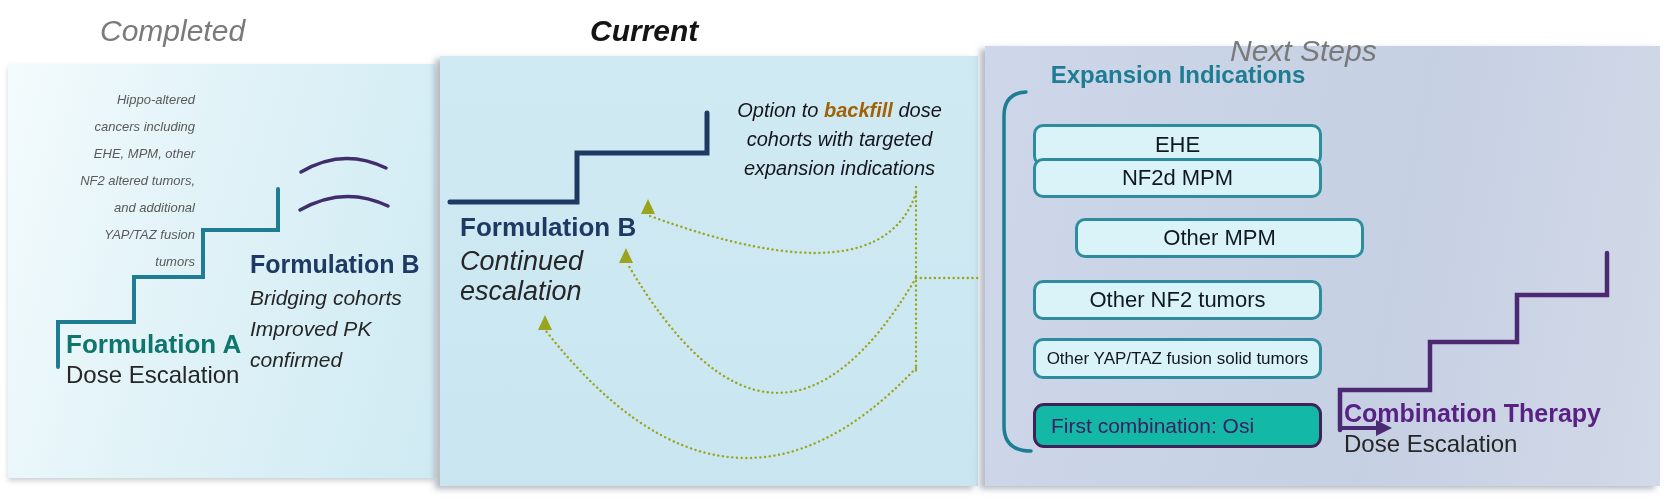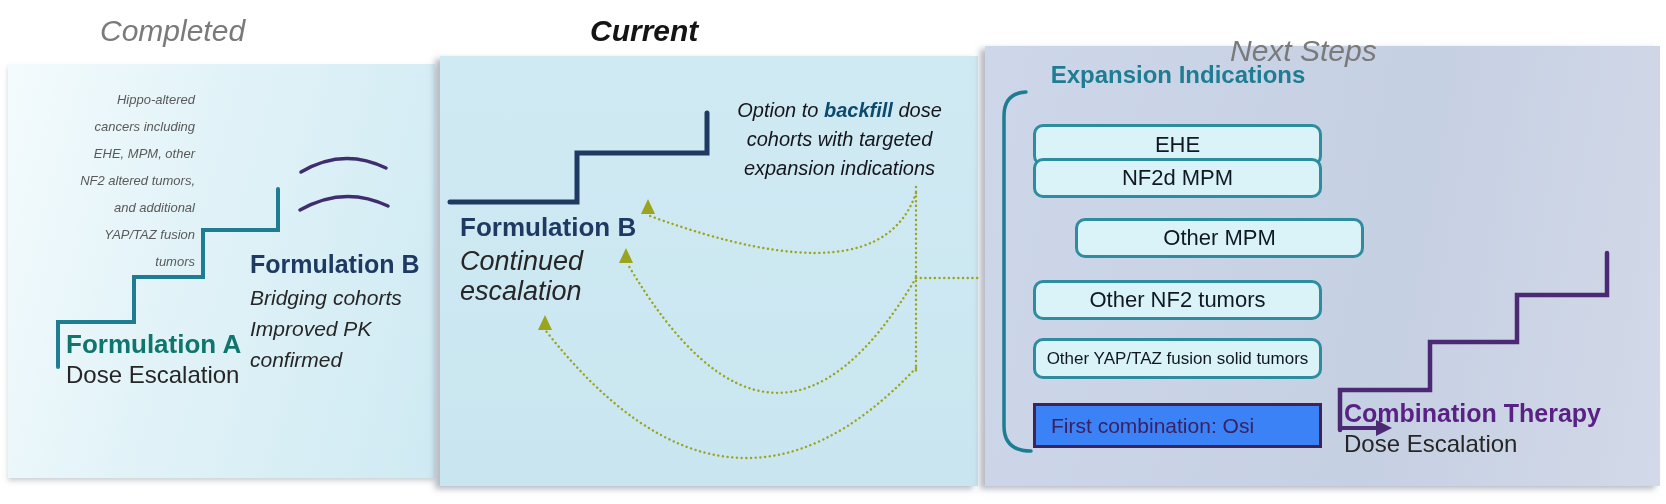--- a/index.html
+++ b/index.html
@@ -56,37 +56,37 @@
   .form-b-title { left: 250px; top: 250px; font-size: 25px; font-weight: bold; color: #1e3a63; white-space: nowrap; }
   .form-b-sub   { left: 250px; top: 282px; font-size: 21px; line-height: 31px; font-style: italic; color: #262626; white-space: pre-line; }
   .cur-b-title  { left: 460px; top: 212px; font-size: 26px; font-weight: bold; color: #1e3a63; white-space: nowrap; }
   .cur-b-sub    { left: 460px; top: 246px; font-size: 27px; line-height: 30px; font-style: italic; color: #262626; white-space: pre-line; }
   .option-text {
     left: 722px; top: 96px; width: 235px;
     text-align: center; font-style: italic;
     font-size: 20px; line-height: 29px; color: #15151d;
     white-space: pre-line;
   }
-  .option-text .hl { color: #0c4a6e; font-weight: bold; }
+  .option-text .hl { color: #a16207; font-weight: bold; }
 
   
   .exp-header {
     left: 1033px; top: 61px; width: 290px; text-align: center;
     font-size: 24px; font-weight: bold; color: #1e7d93; white-space: nowrap;
   }
   .exp-box {
     position: absolute; left: 1033px; width: 289px;
     box-sizing: border-box;
     background: #d9f3f9; border: 3px solid #2d8d9e; border-radius: 10px;
     display: flex; align-items: center; justify-content: center;
     font-size: 22px; color: #101820; z-index: 20;
   }
   .exp-box.small { font-size: 17px; }
   .exp-box.osi {
-    background: #3b82f6; border: 3px solid #3e2359; border-radius: 0;
+    background: #14b8a6; border: 3px solid #3e2359; border-radius: 11px;
     color: #3a2161; justify-content: flex-start; padding-left: 15px; font-size: 21px;
   }
   .combo-title { left: 1344px; top: 399px; font-size: 25px; font-weight: bold; color: #5a2184; white-space: nowrap; }
   .combo-sub   { left: 1344px; top: 430px; font-size: 24px; color: #262626; white-space: nowrap; }
 
   
   .overlay { position: absolute; left: 0; top: 0; z-index: 10; pointer-events: none; }
 </style>
 </head>
 <body>

